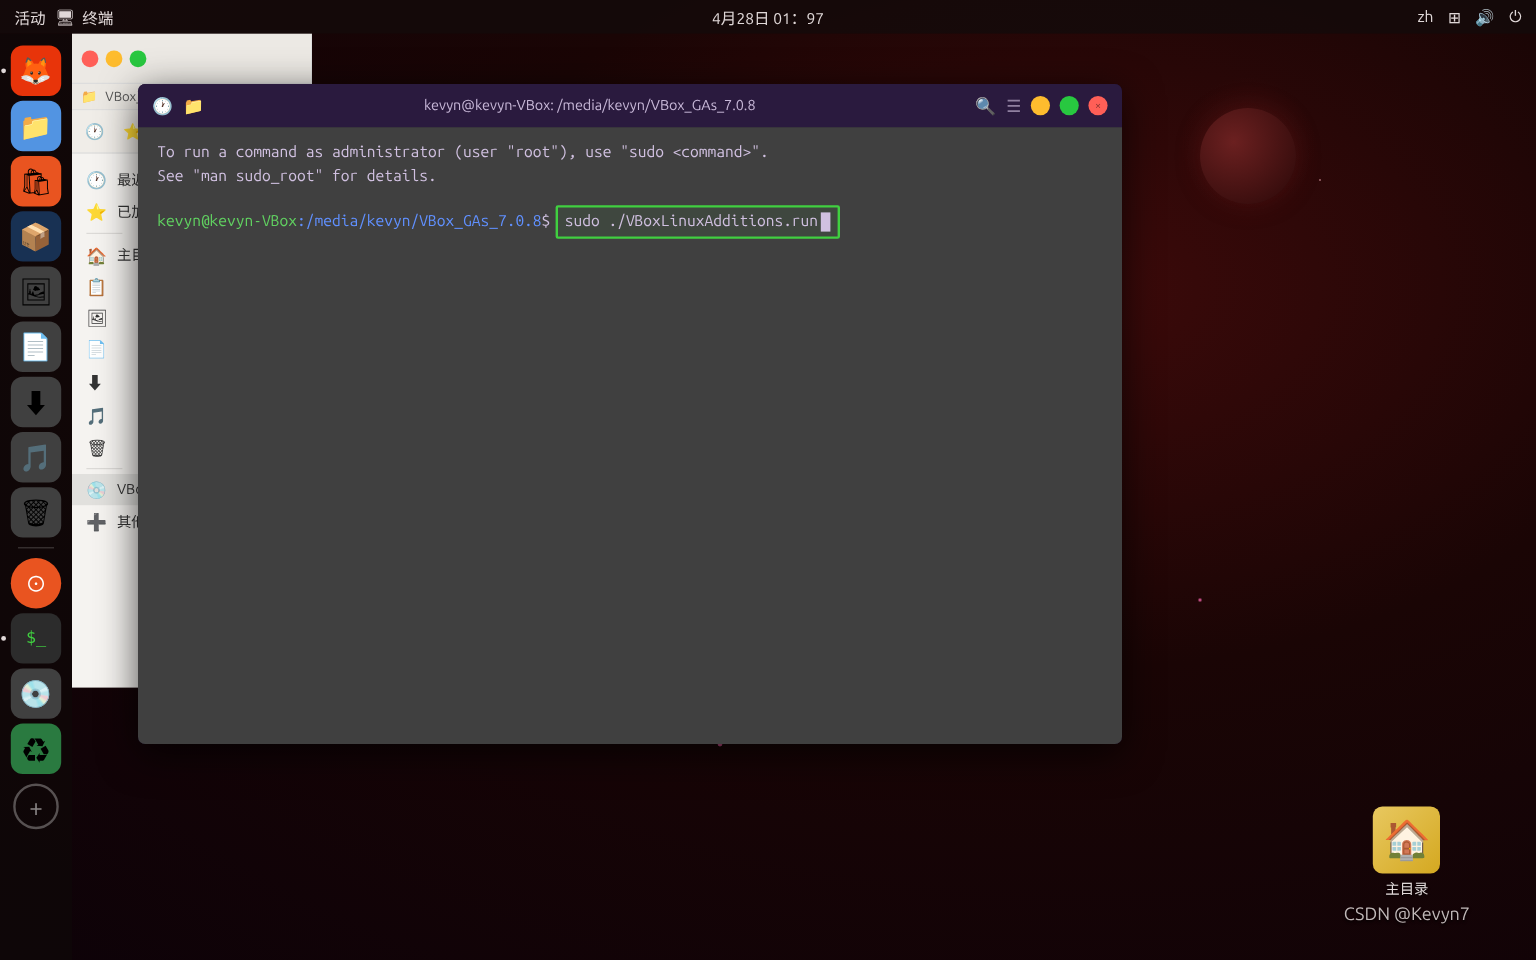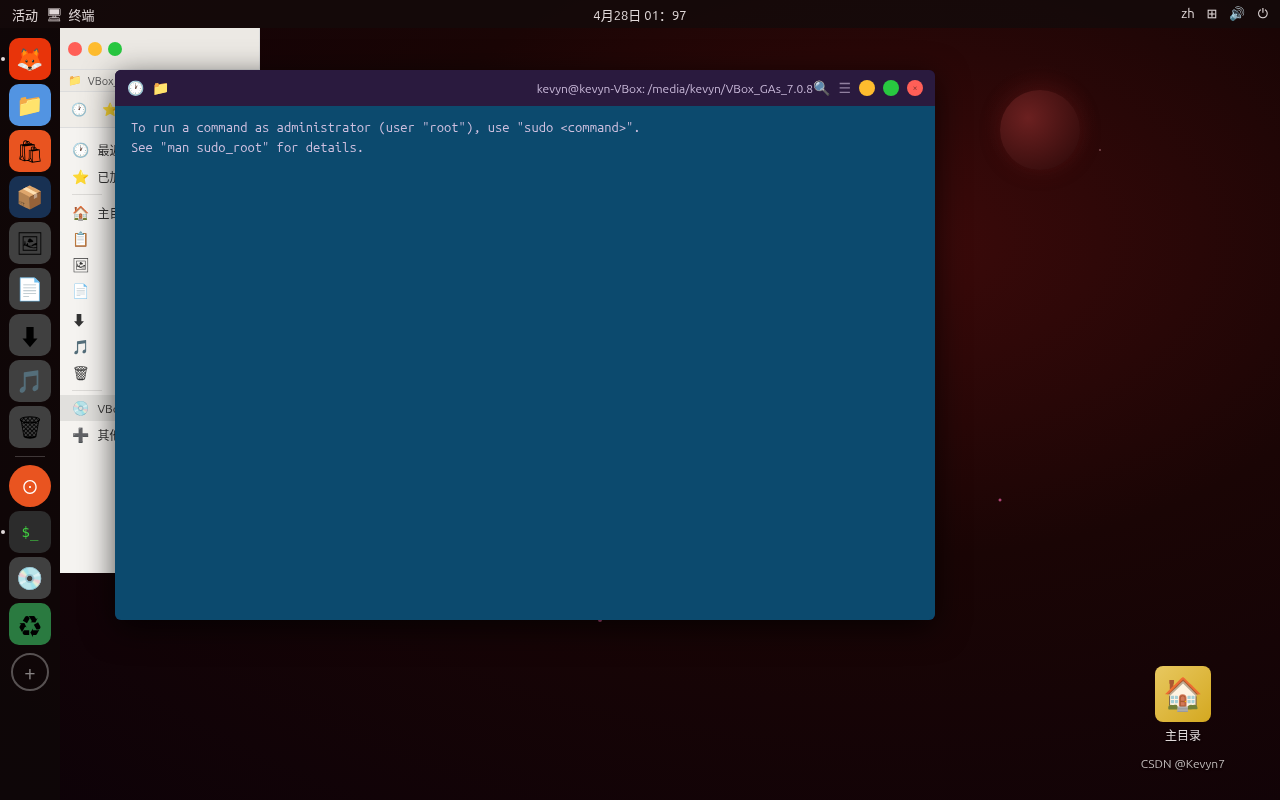--- a/index.html
+++ b/index.html
@@ -309,21 +309,21 @@
       justify-content: center;
       font-size: 9px;
       color: rgba(0,0,0,0.5);
       cursor: pointer;
     }
 
     .terminal-title {
       font-size: 12px;
       color: #c8b8d8;
       flex: 1;
-      text-align: right;
+      text-align: center;
     }
 
     .terminal-title-icons {
       display: flex;
       gap: 8px;
       align-items: center;
     }
 
     .terminal-title-icon {
       font-size: 14px;
@@ -332,21 +332,21 @@
     }
 
     .terminal-body {
       flex: 1;
       padding: 12px 16px;
       font-family: 'Ubuntu Mono', 'Courier New', monospace;
       font-size: 13px;
       line-height: 1.5;
       color: #d0c0e0;
       overflow-y: auto;
-      background: #0c4a6e;
+      background: #404040;
     }
 
     .terminal-line {
       white-space: pre;
       display: flex;
       align-items: center;
       flex-wrap: wrap;
     }
 
     .term-prompt-user {
@@ -414,24 +414,23 @@
     }
 
     .desktop-icon-label {
       font-size: 12px;
       color: #e0d8d8;
       text-shadow: 0 1px 2px rgba(0,0,0,0.8);
       text-align: center;
     }
 
     .desktop-icon-sublabel {
-      font-size: 12px;
+      font-size: 15px;
       color: #c0b8b8;
       text-shadow: 0 1px 2px rgba(0,0,0,0.8);
-      margin-top: 10px;
     }
 
     
     .constellation {
       position: absolute;
       bottom: 140px;
       left: 450px;
     }
   </style>
 </head>
@@ -628,20 +627,29 @@
   </div>
 
   <div class="terminal-body">
     <div class="terminal-line">
       <span>To run a command as administrator (user "root"), use "sudo &lt;command&gt;".</span>
     </div>
     <div class="terminal-line">
       <span>See "man sudo_root" for details.</span>
     </div>
     <div style="height:14px;"></div>
+    <div class="terminal-line">
+      <span class="term-prompt-user">kevyn@kevyn-VBox</span>
+      <span class="term-prompt-path">:/media/kevyn/VBox_GAs_7.0.8</span>
+      <span class="term-prompt-dollar">$</span>
+      <span class="term-command-box">
+        <span class="term-command">sudo ./VBoxLinuxAdditions.run</span>
+        <span class="term-cursor"></span>
+      </span>
+    </div>
   </div>
 </div>
 
 <div class="desktop-icon">
   <div class="desktop-icon-img">
     <span>🏠</span>
   </div>
   <span class="desktop-icon-label">主目录</span>
   <span class="desktop-icon-sublabel">CSDN @Kevyn7</span>
 </div>

